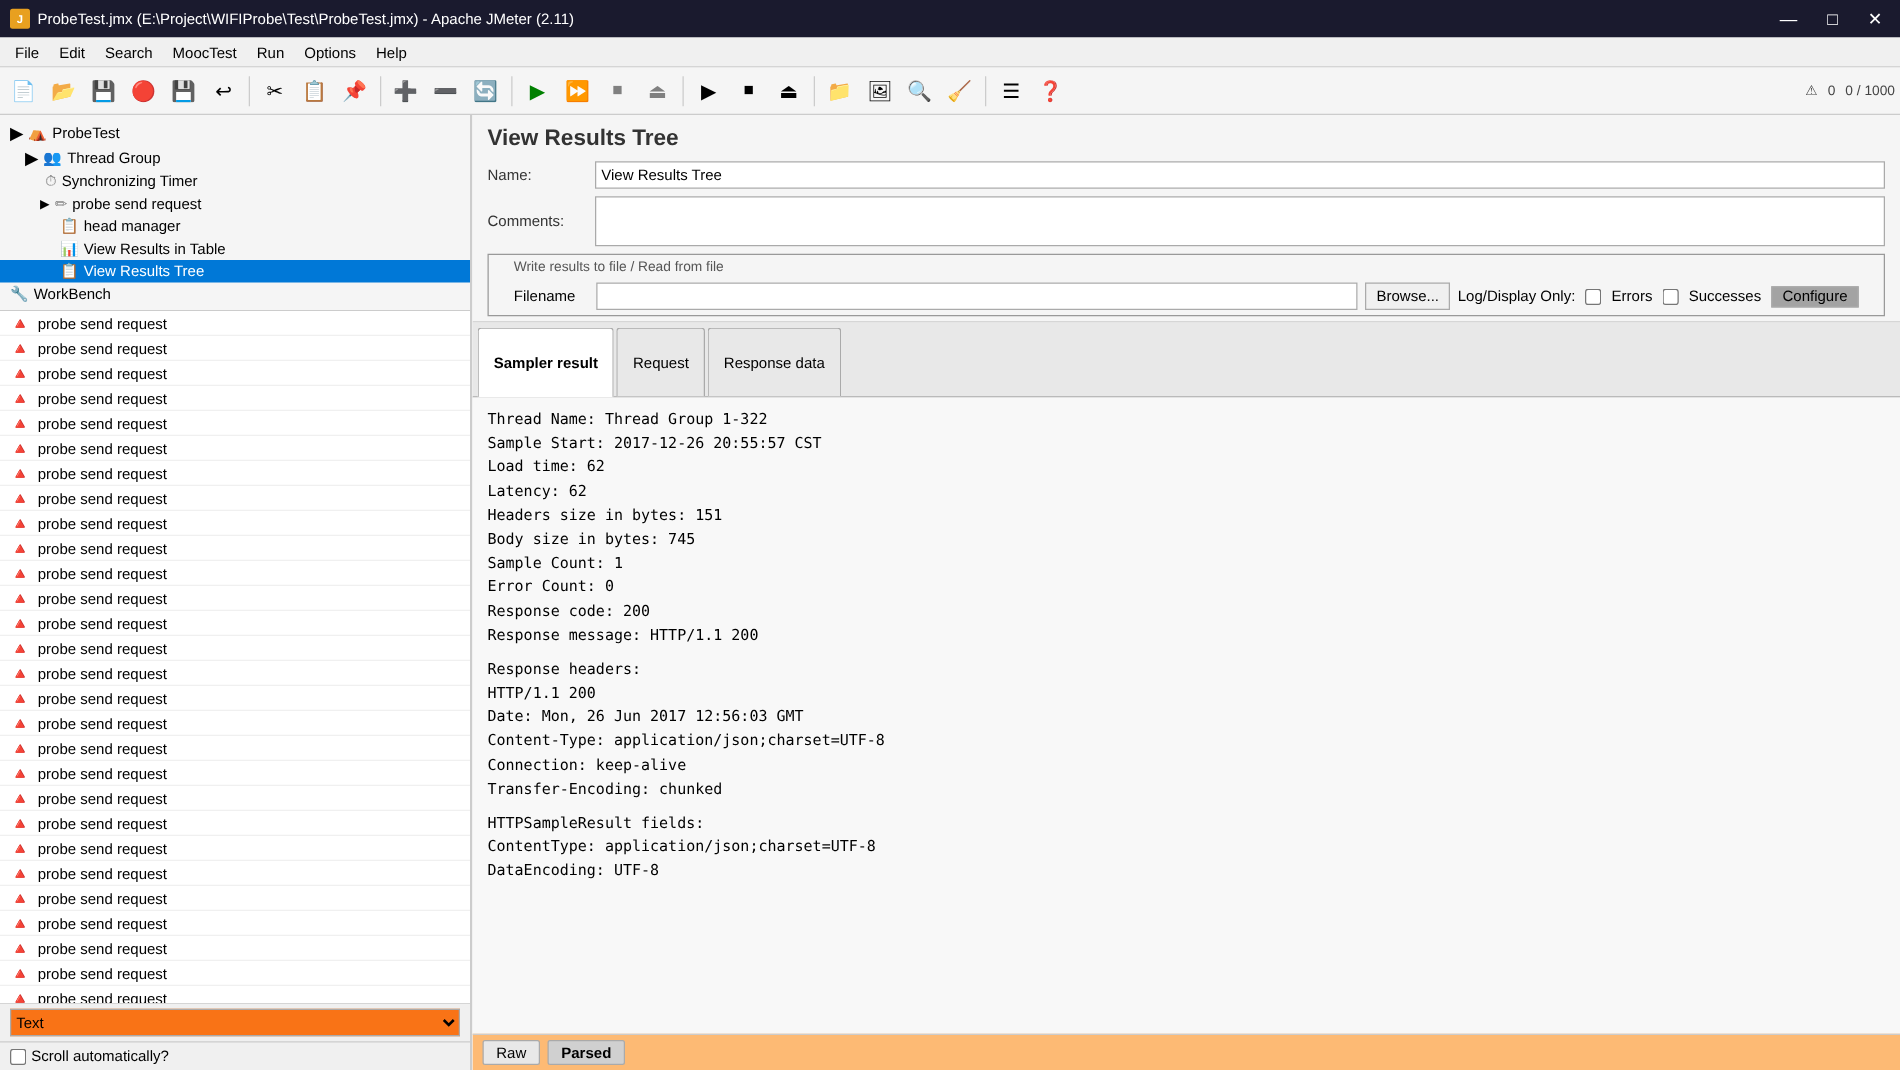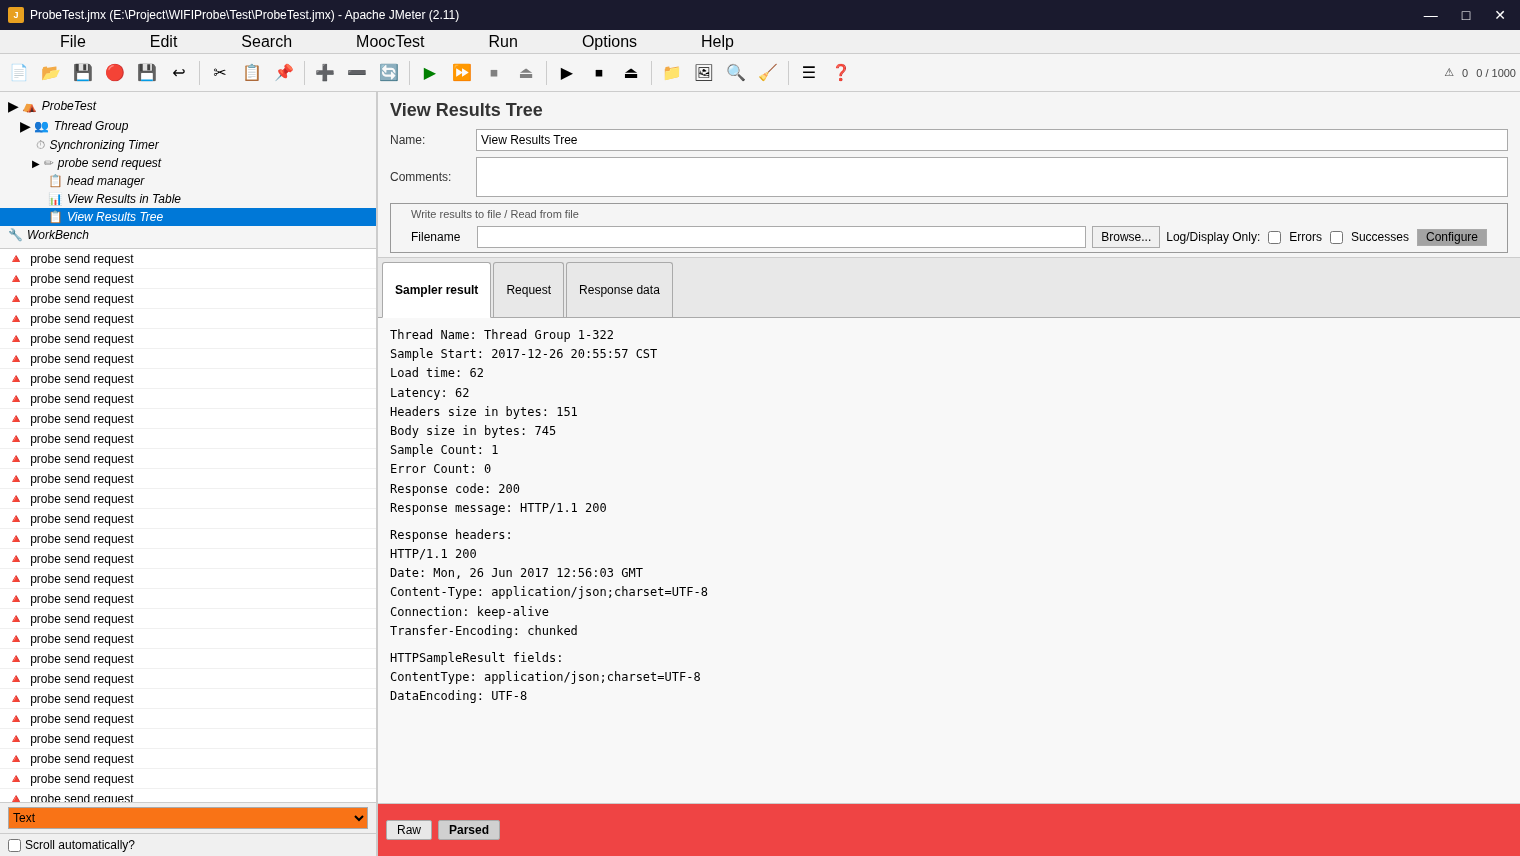--- a/index.html
+++ b/index.html
@@ -22,21 +22,21 @@
 
     
     #menu-bar {
       background: #f0f0f0;
       border-bottom: 1px solid #ccc;
       height: 24px;
       display: flex;
       align-items: center;
       padding: 0 4px;
     }
-    .menu-item { padding: 2px 8px; cursor: pointer; font-size: 16px; margin-left: 48px; }
+    .menu-item { padding: 2px 8px; cursor: pointer; font-size: 12px; }
 
     
     #toolbar {
       background: #f5f5f5;
       border-bottom: 1px solid #ccc;
       height: 38px;
       display: flex;
       align-items: center;
       padding: 2px 4px;
       gap: 2px;
@@ -75,21 +75,21 @@
     .tree-item {
       display: flex;
       align-items: center;
       padding: 2px 4px;
       cursor: pointer;
       white-space: nowrap;
     }
     .tree-item.selected { background: #0078d7; color: white; }
     .tree-indent { display: inline-block; }
     .tree-icon { margin-right: 4px; font-size: 14px; }
-    .tree-label { font-size: 12px; font-style: italic; }
+    .tree-label { font-size: 12px; }
 
     
     #results-list-container {
       flex: 1;
       border-top: 1px solid #ccc;
       overflow: hidden;
       display: flex;
       flex-direction: column;
     }
     #results-list {
@@ -249,22 +249,22 @@
       padding: 8px 12px;
       background: #f8f8f8;
       font-family: monospace;
       font-size: 12px;
       line-height: 1.6;
     }
 
     
     #result-bottom {
       border-top: 1px solid #ccc;
-      padding: 16px 8px;
-      background: #ef4444;
+      padding: 4px 8px;
+      background: #fdba74;
       display: flex;
       gap: 6px;
     }
     .raw-btn {
       padding: 2px 10px;
       border: 1px solid #aaa;
       background: #e8e8e8;
       cursor: pointer;
       font-size: 12px;
       border-radius: 2px;

